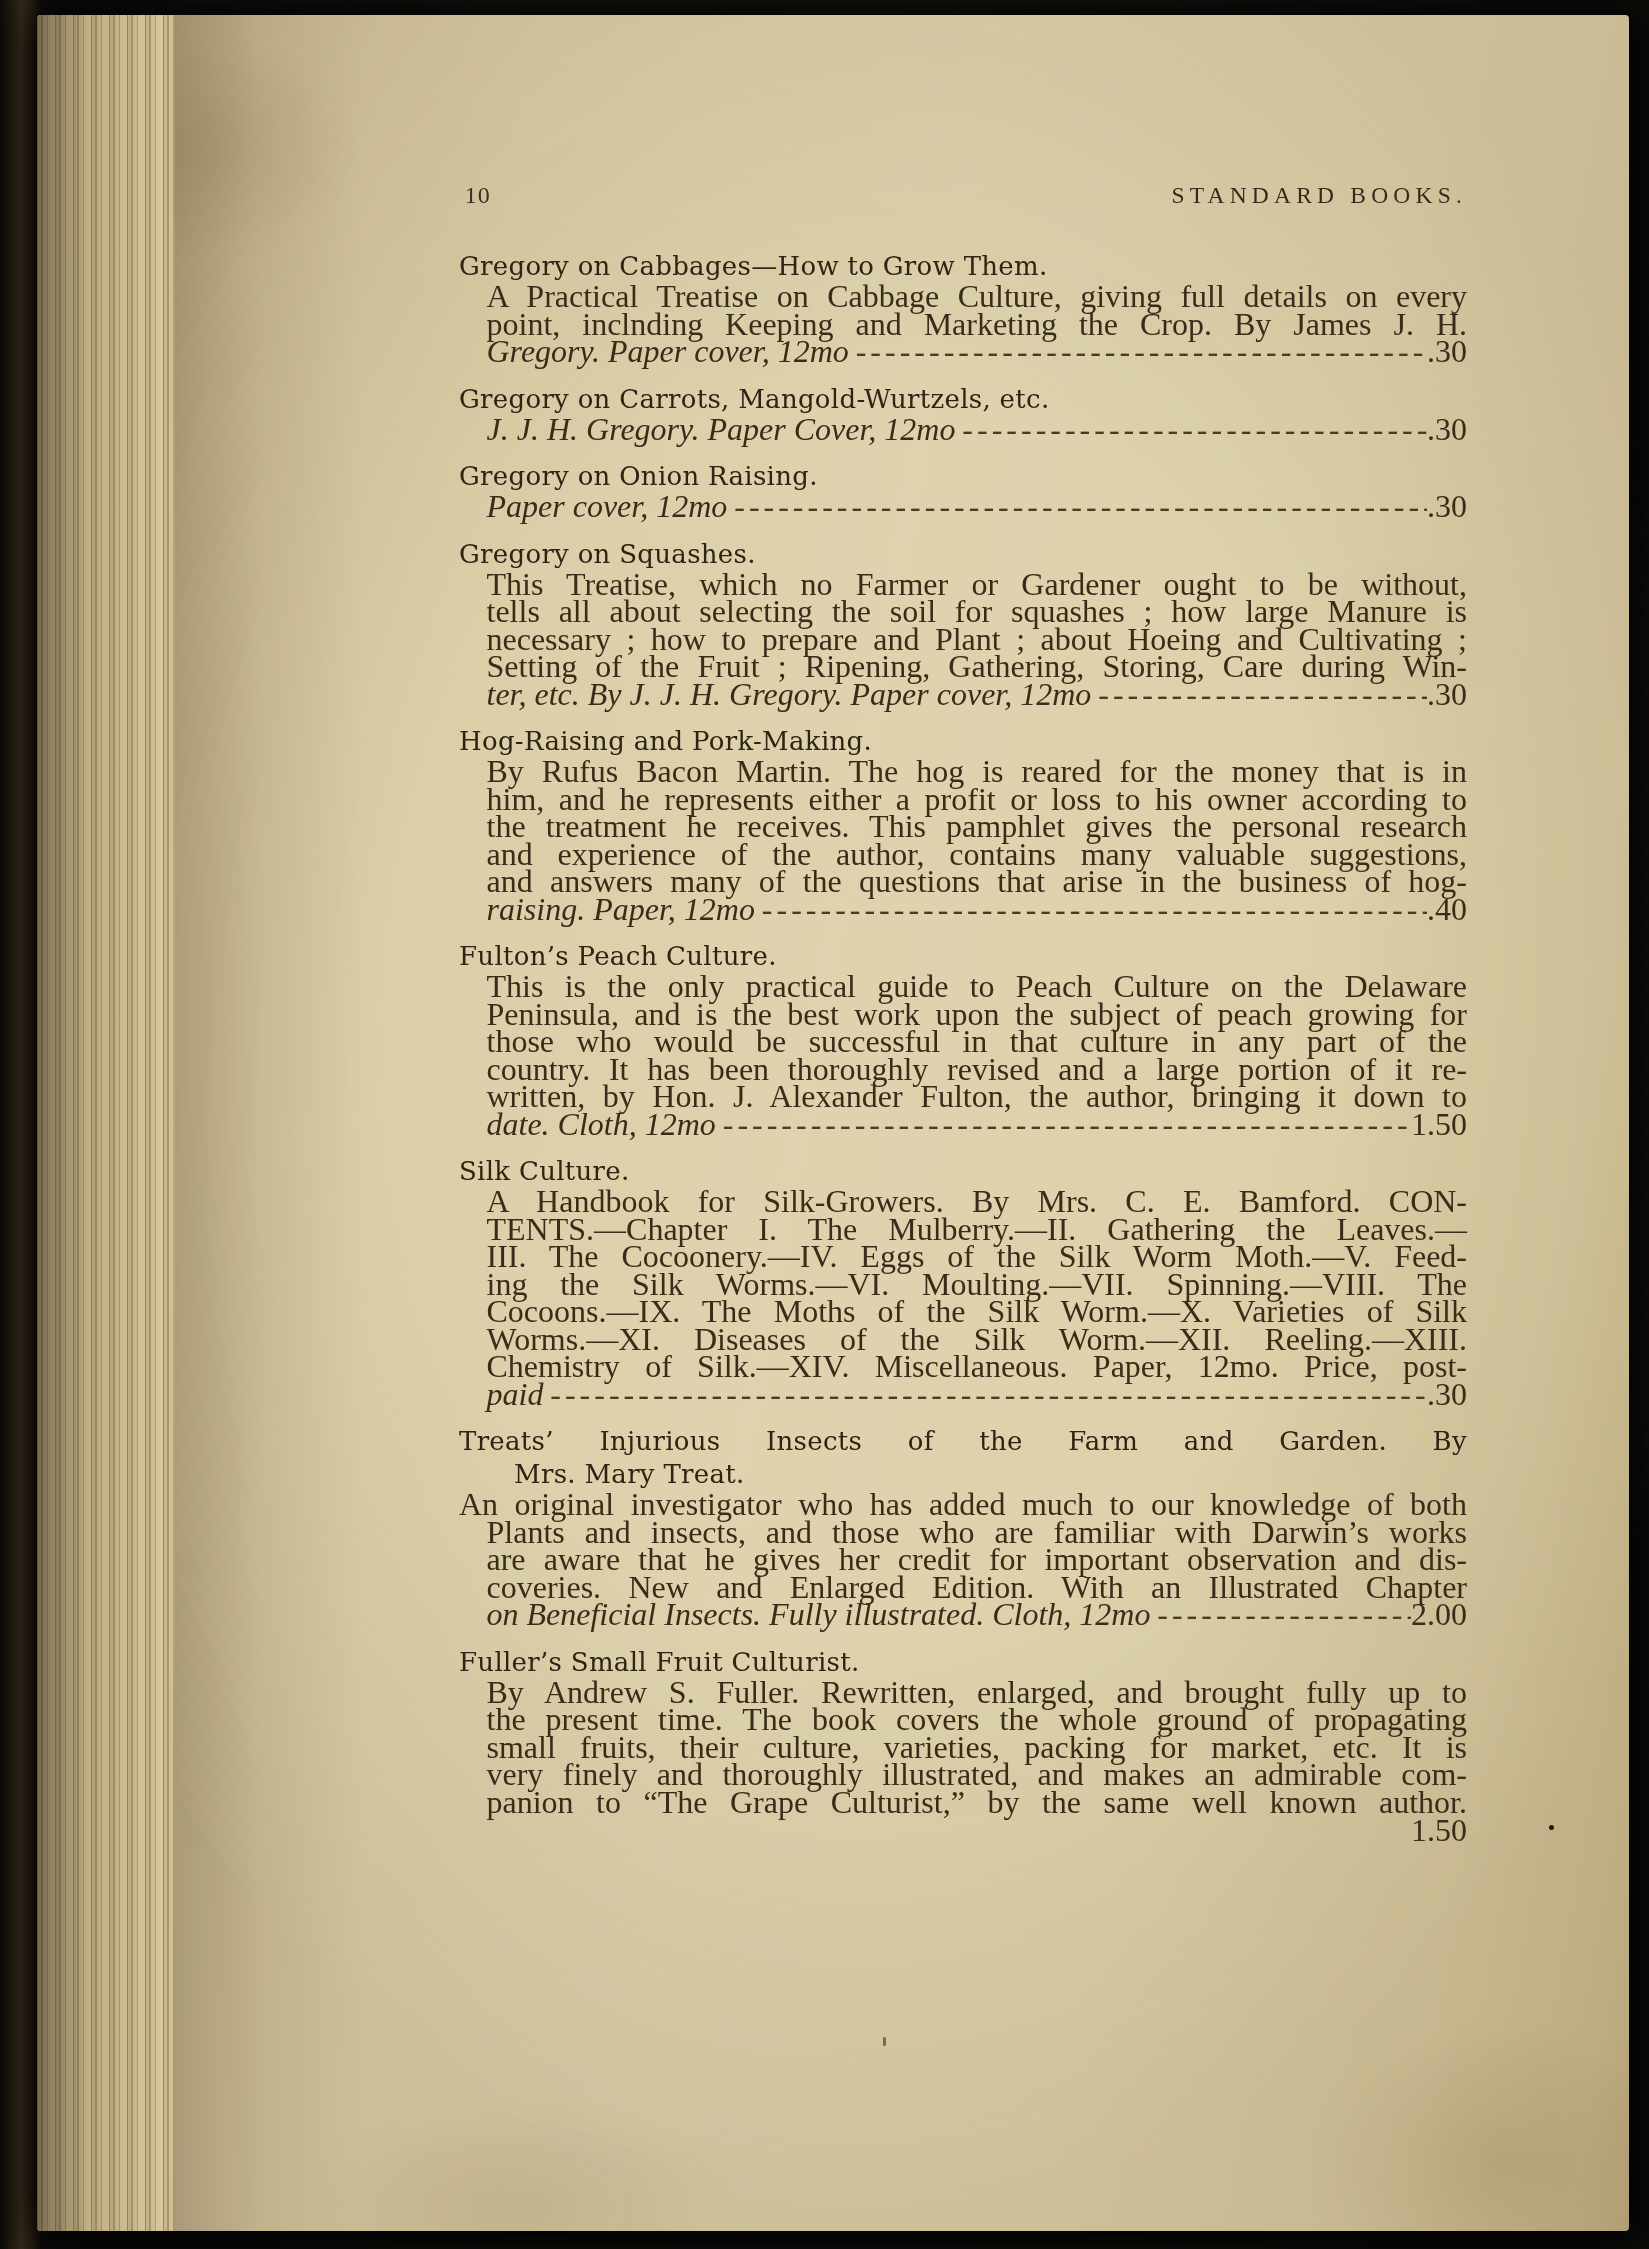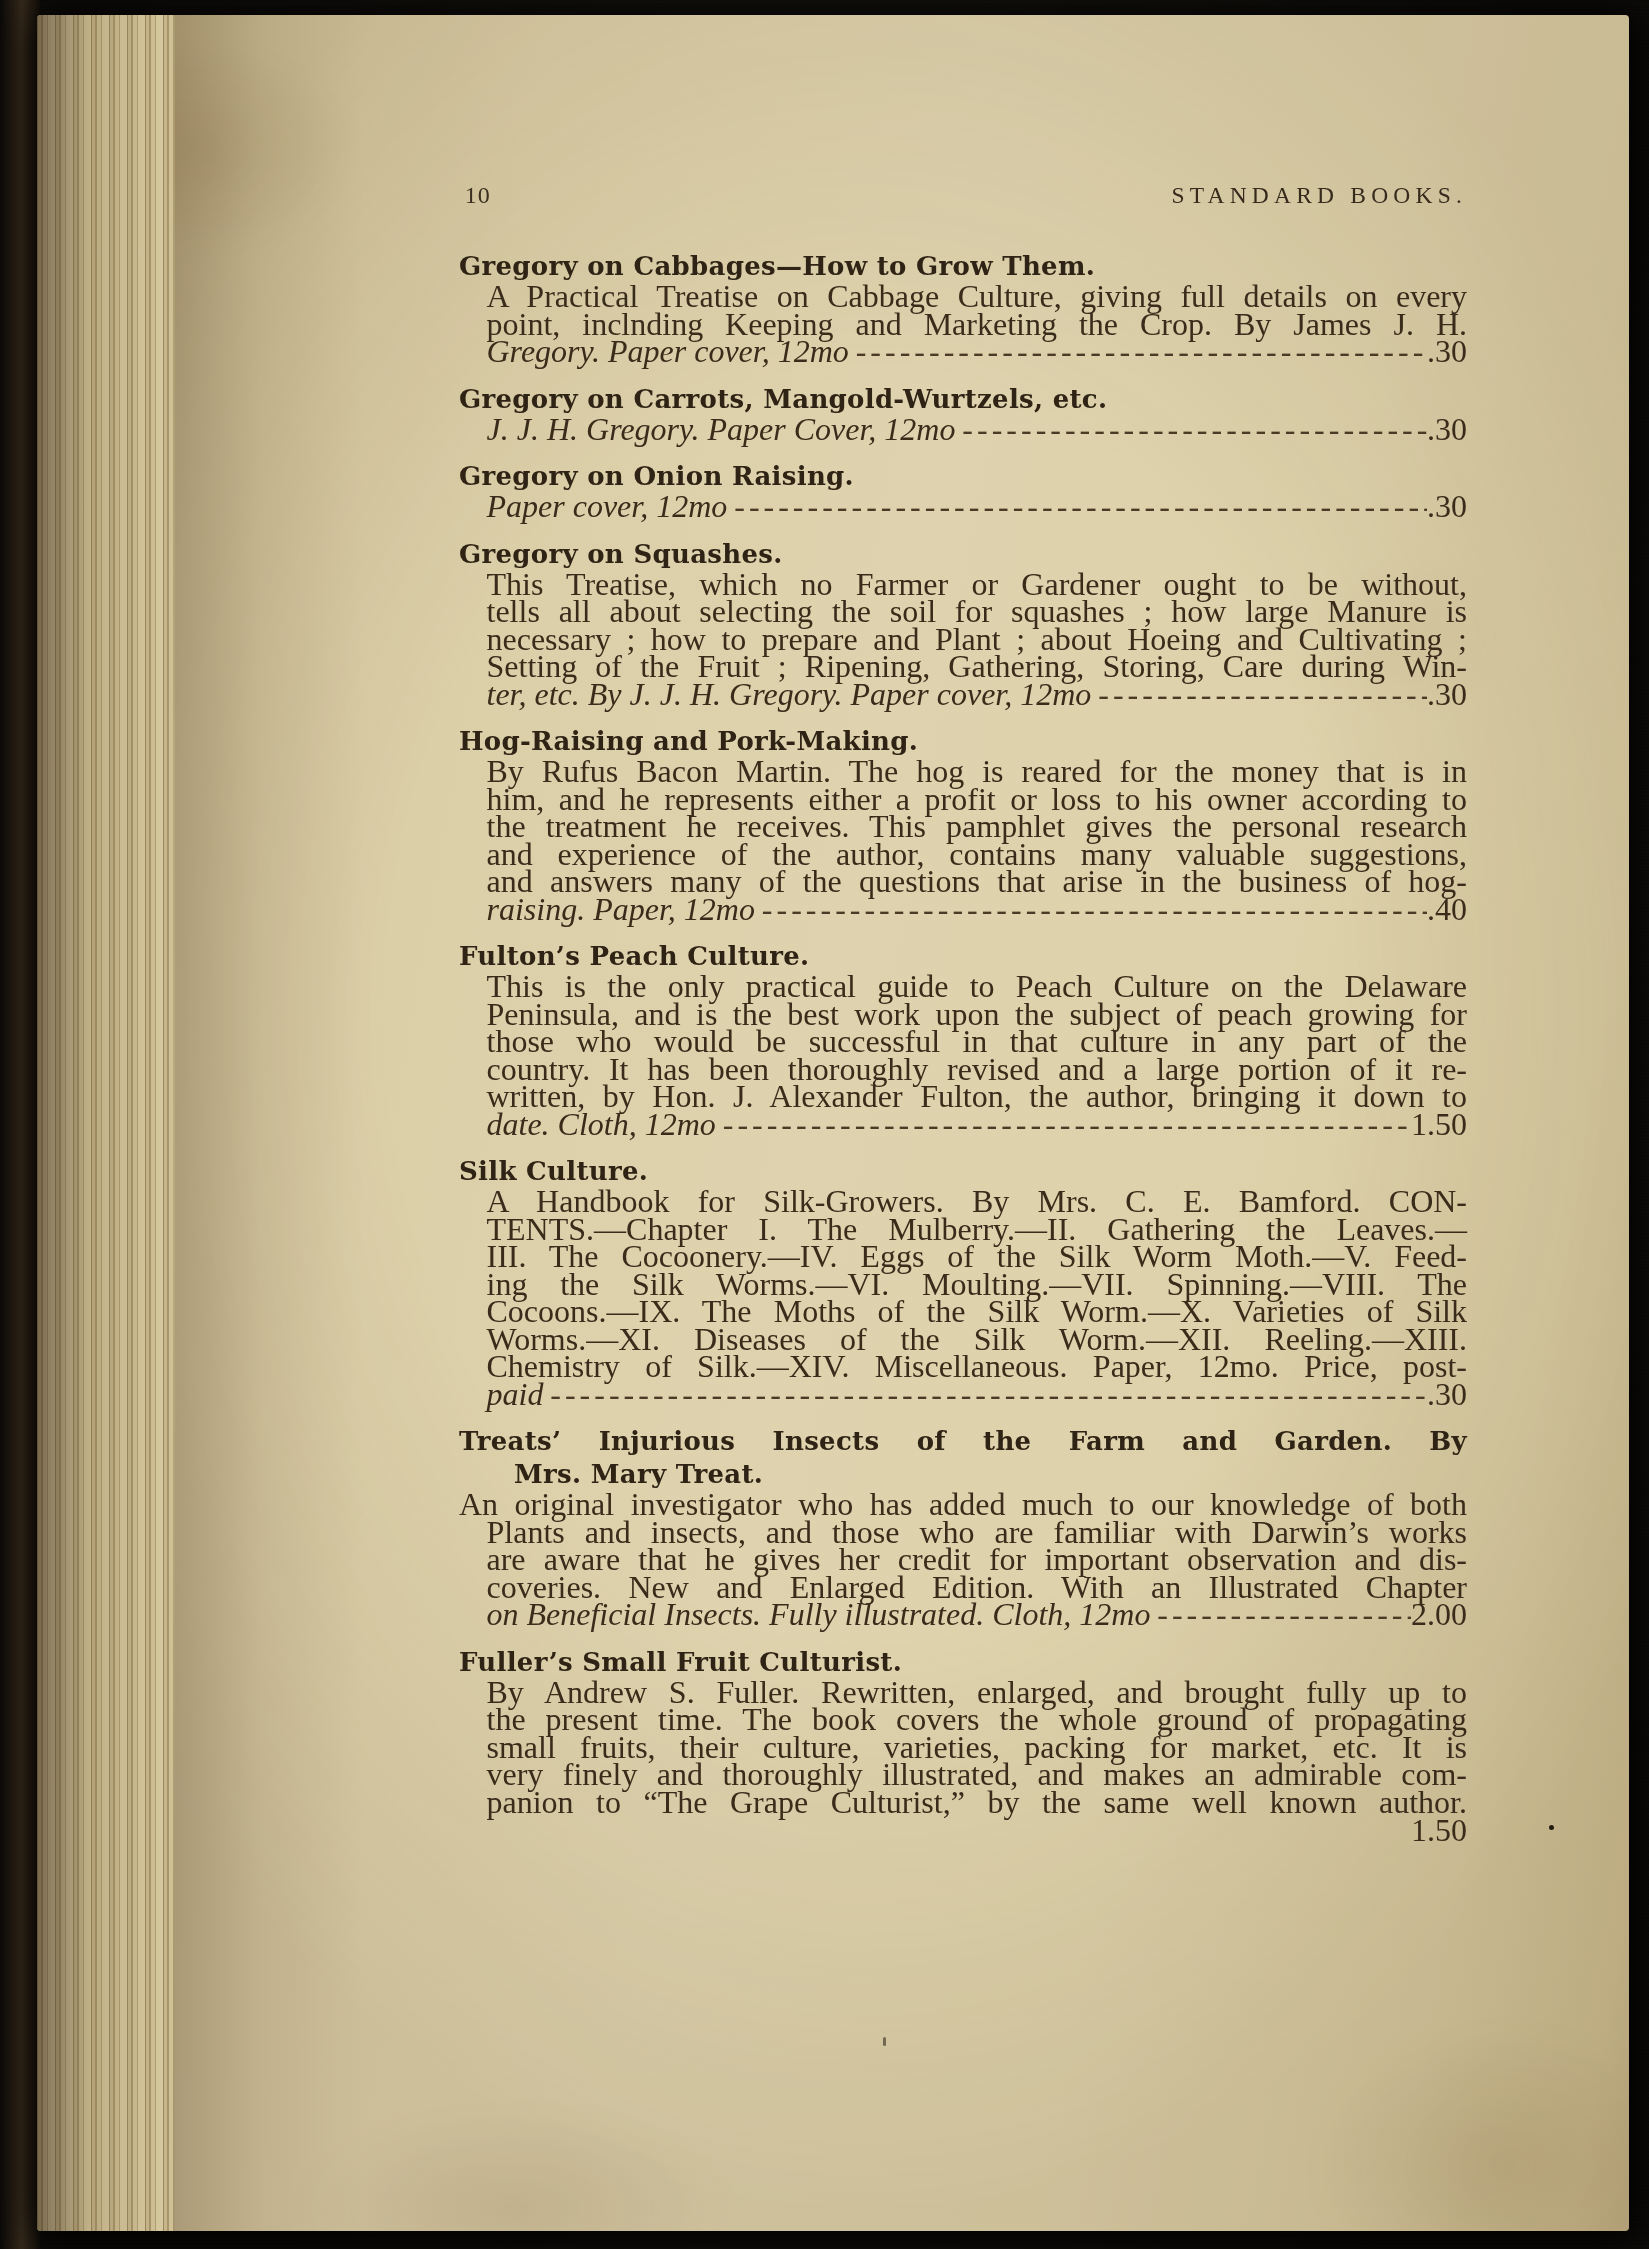--- a/index.html
+++ b/index.html
@@ -67,21 +67,21 @@
     position:absolute; left:5.7px; top:0;
     font-size:24px; line-height:29px; letter-spacing:1.1px; color:#3a2f20;
   }
   .running-head {
     text-align:right; font-size:23.5px; line-height:29px;
     letter-spacing:5.2px; color:#352a1c;
   }
   .entries { margin-top:38px; }
   .entry { margin-top:17px; }
   .title-line {
-    font-family:"DejaVu Serif",serif; font-weight:bold;
+    font-family:"DejaVu Serif",serif; font-weight:normal;
     font-size:26px; line-height:33px; letter-spacing:0.3px; color:#2e2314;
   }
   .title-line.tj { text-align:justify; text-align-last:justify; }
   .title-cont { margin-left:55px; }
   .body-line, .final-line, .price-line {
     font-size:32px; line-height:27.5px; margin-left:27.5px; color:#3a2c1b;
   }
   .body-line { text-align:justify; text-align-last:justify; }
   .body-line.flush { margin-left:0; }
   .final-line { display:flex; align-items:baseline; }

